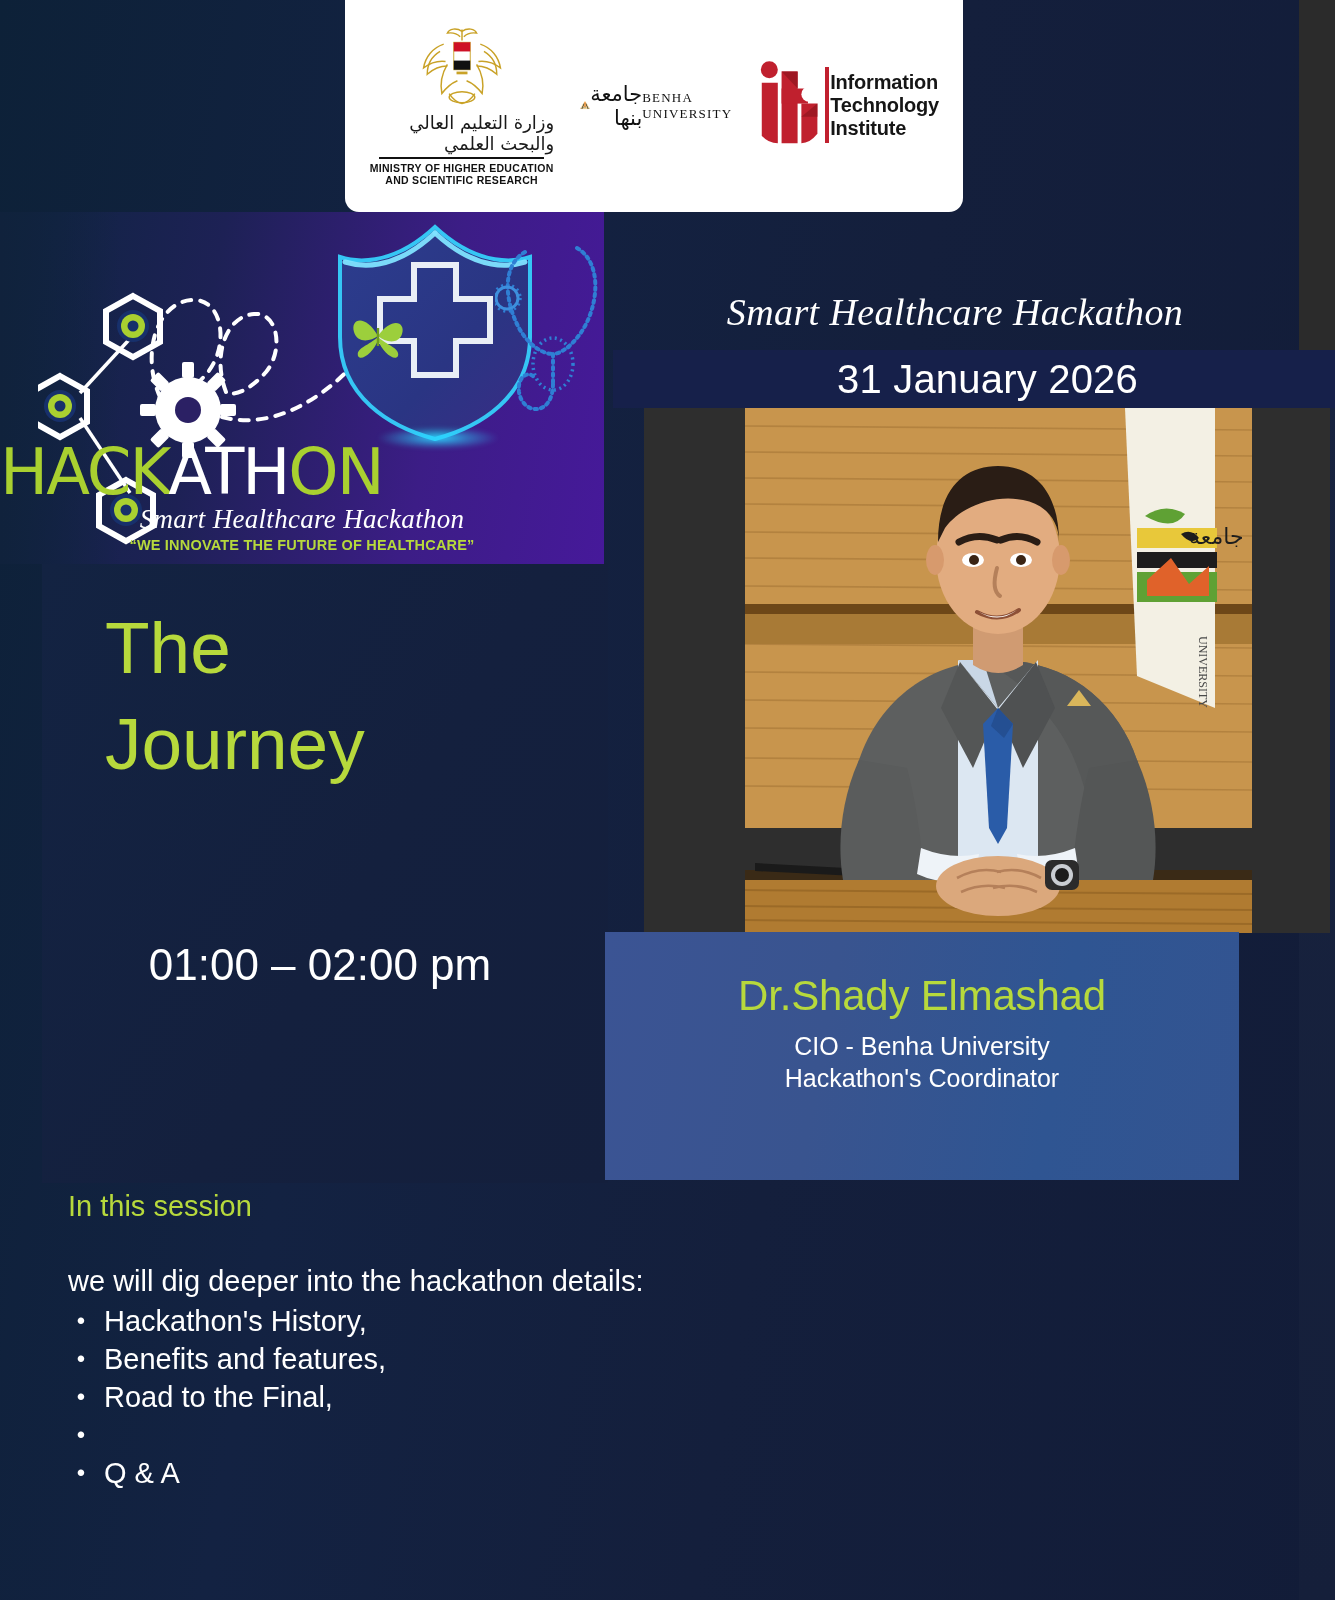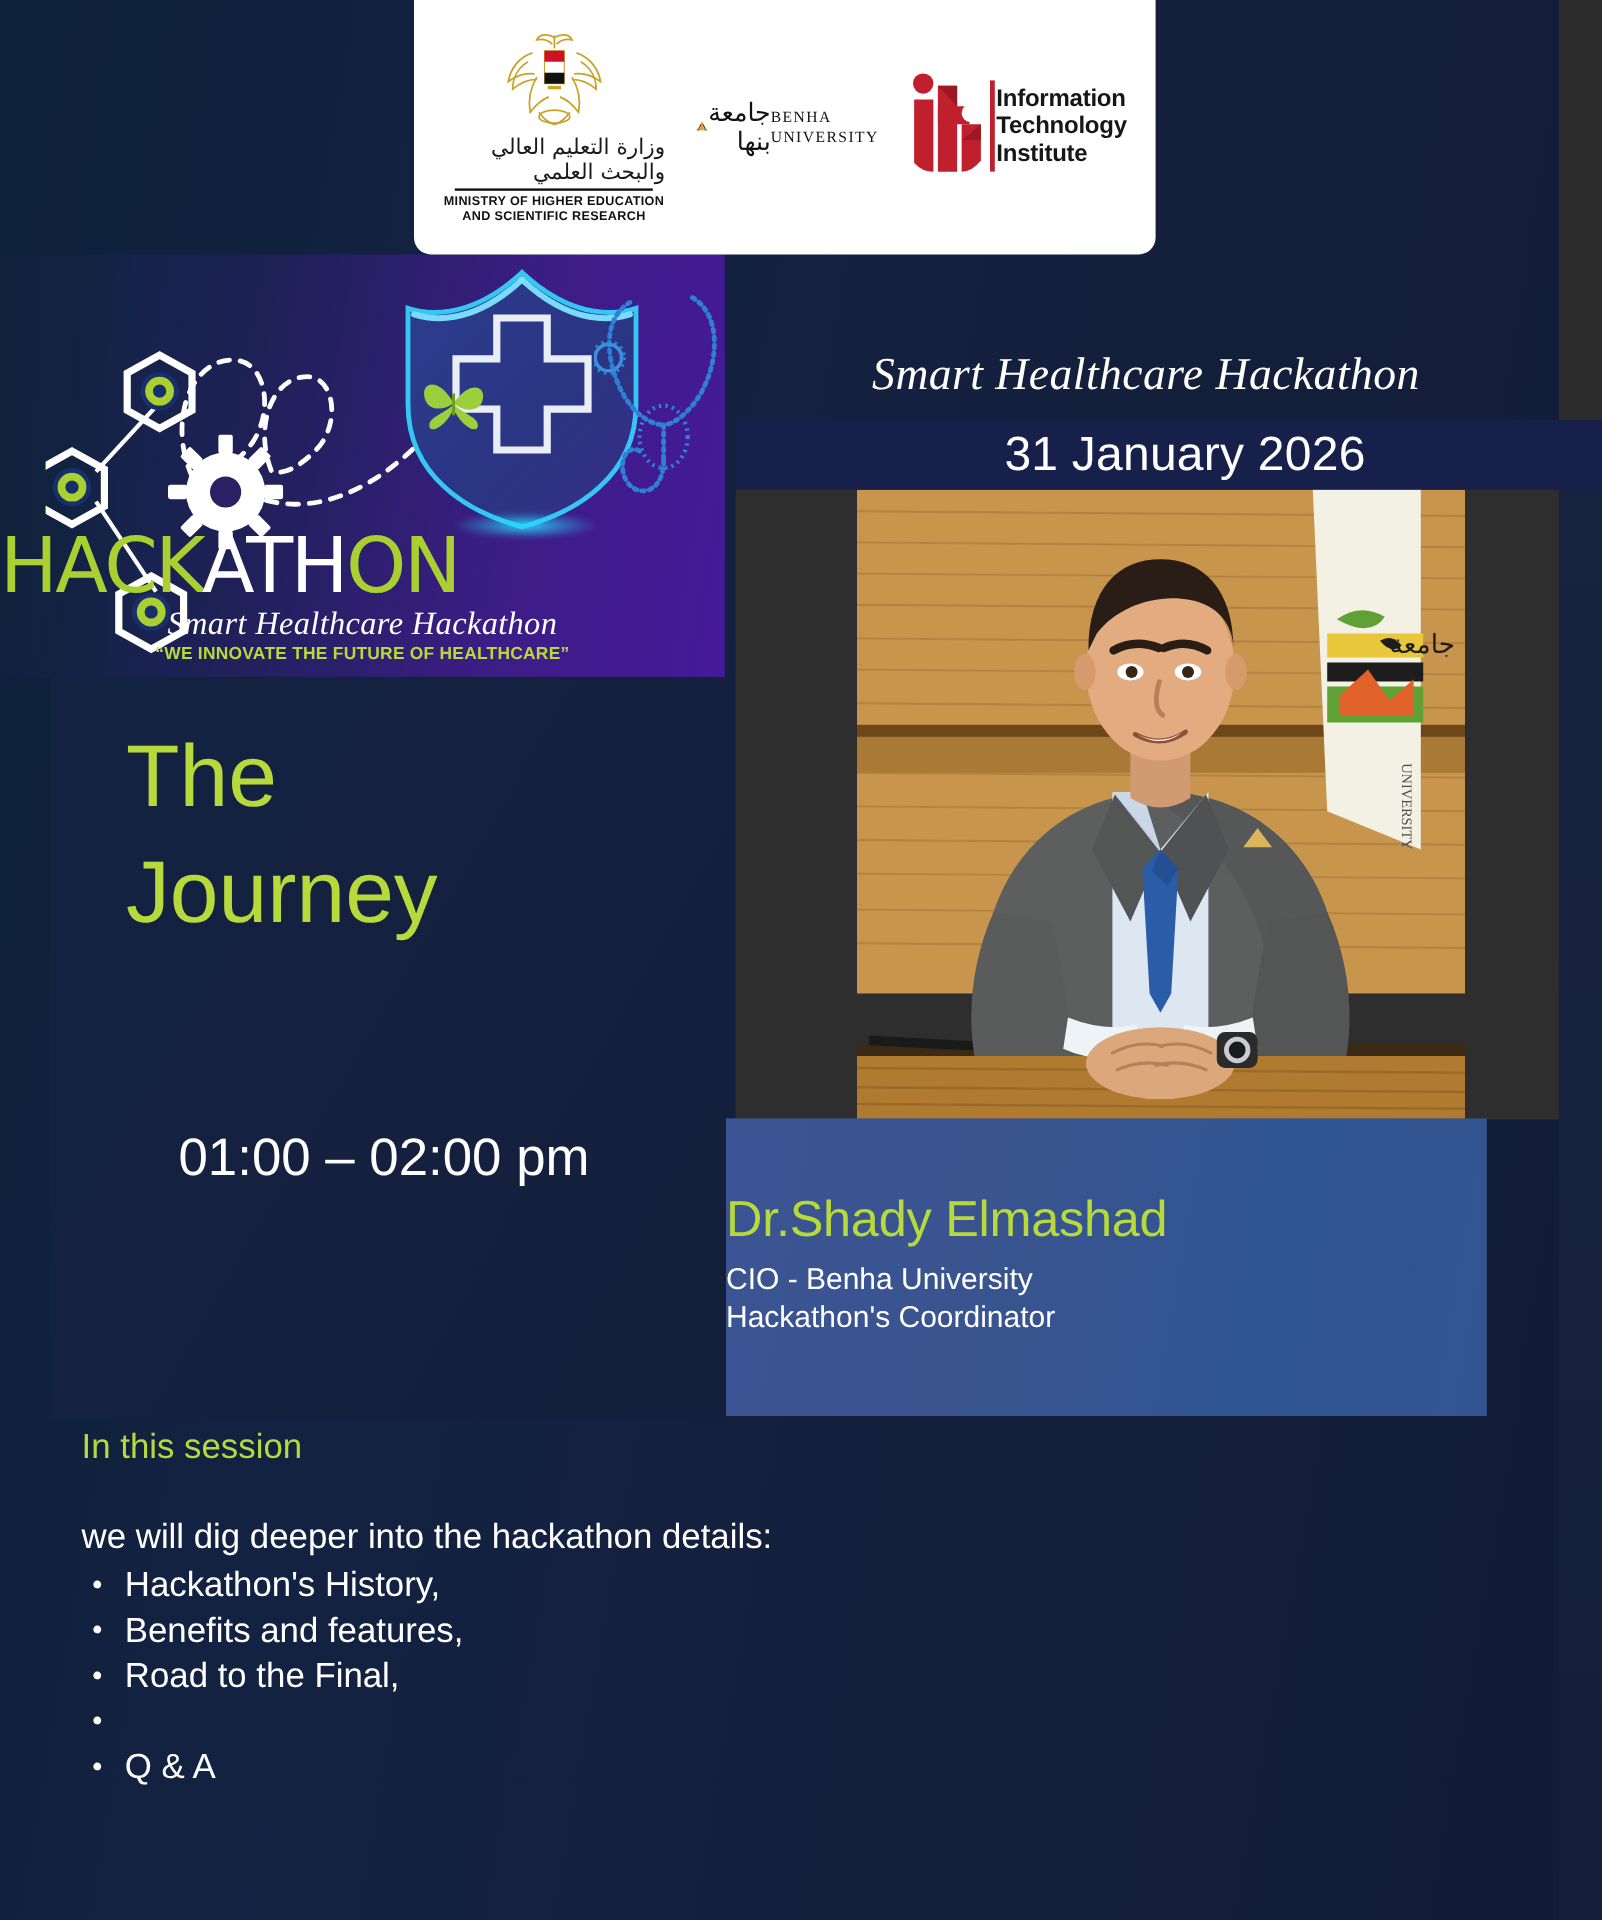--- a/index.html
+++ b/index.html
@@ -103,34 +103,34 @@
   }
   .evt-date-bar{
     position:absolute; left:613px; top:350px; width:722px; height:58px;
     background:#16204a; z-index:5;
     display:flex; align-items:center; justify-content:center;
   }
   .evt-date{ color:#ffffff; font-size:40px; letter-spacing:.2px;margin-left:27px; }
 
   
   .photo-block{
-    position:absolute; left:613px; top:408px; width:686px; height:525px;
+    position:absolute; left:644px; top:408px; width:686px; height:525px;
     background:#2e2e2e; z-index:5; overflow:hidden;
   }
   .photo{
     position:absolute; left:101px; top:0; width:507px; height:525px; overflow:hidden;
   }
 
   
   .spk-card{
     position:absolute; left:605px; top:932px; width:634px; height:248px;
     background:linear-gradient(100deg,#3b5494 0%,#39548f 35%,#2f5592 70%,#335491 100%);
     z-index:5;
-    display:flex; flex-direction:column; 
-    padding-top:60px;
+    display:flex; flex-direction:column; align-items:center;
+    padding-top:40px;
   }
   .spk-name{ color:#b7d93c; font-size:42px; letter-spacing:-.2px; }
   .spk-r1{ color:#ffffff; font-size:25px; margin-top:12px; }
   .spk-r2{ color:#ffffff; font-size:25px; margin-top:3px; }
 
   
   .left-col{
     position:absolute; left:42px; top:563px; width:566px; height:620px;
     background:linear-gradient(120deg,#132342 0%,#14203e 55%,#141f3c 100%);
     z-index:3;

